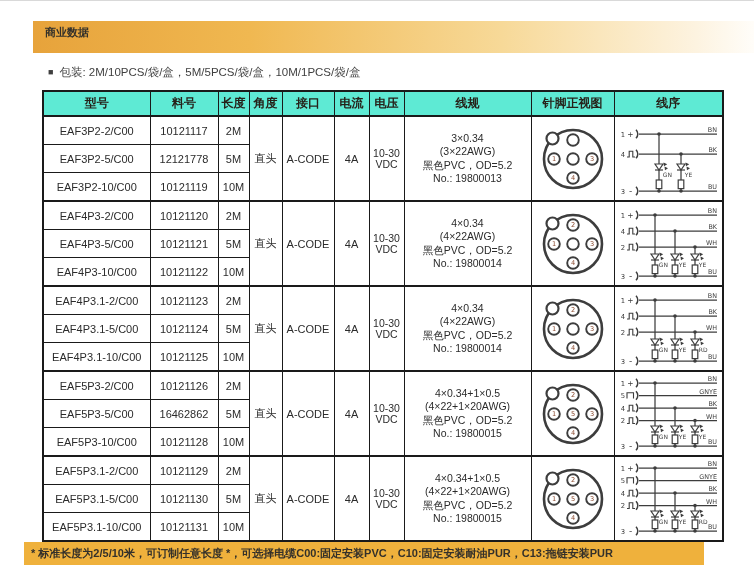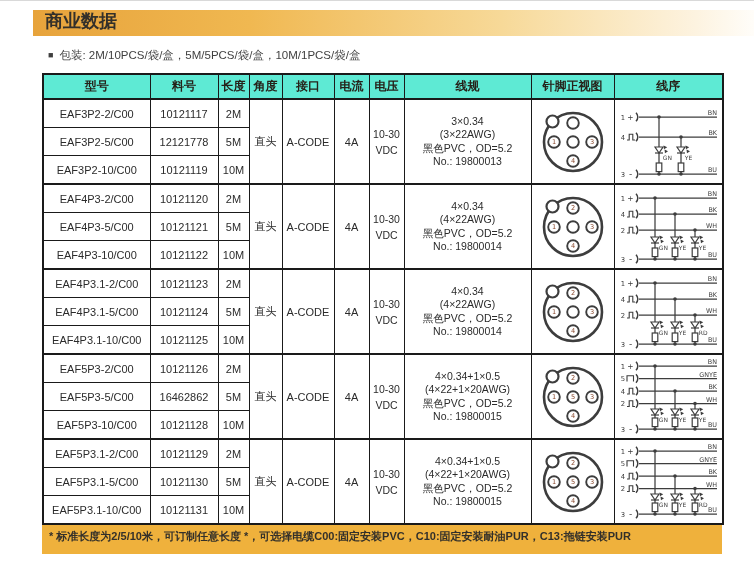--- a/index.html
+++ b/index.html
@@ -2,47 +2,47 @@
 <html><head>
 <meta charset="utf-8">
 <style>
   html,body{margin:0;padding:0;}
   body{
     width:754px;height:576px;background:#ffffff;overflow:hidden;
     font-family:"Liberation Sans","DejaVu Sans",sans-serif;color:#333;
     border-top:1px solid #d9d9d9;
   }
   .titlebar{
-    margin:9px 0 0 33px;height:26px;line-height:22px;padding-left:12px;
+    margin:20px 0 0 33px;height:32px;line-height:22px;padding-left:12px;
     background:linear-gradient(90deg,#e7a33b 0%,#f0b851 30%,#f7d globe 0%,#f7d998 65%,#fdf3e0 92%,#fffdf9 100%);
     background:linear-gradient(90deg,#e7a33b 0%,#f0b851 30%,#f7d998 65%,#fdf3e0 92%,#fffdf9 100%);
-    font-size:18px;font-weight:600;color:#33302a;
+    font-size:11px;font-weight:600;color:#33302a;
   }
   .packaging{margin:11px 0 0 48px;font-size:11.5px;line-height:17px;color:#3f3f3f;}
   .bullet{font-size:9px;margin-right:6px;vertical-align:1px;color:#3f3f3f;}
   .pk2{padding-left:15px;}
 
   table.spec{
     border-collapse:collapse;table-layout:fixed;width:680px;
     margin:9px 0 0 42px;text-align:center;color:#2b2b2b;
     border:2px solid #1a1a1a;font-size:11px;
   }
   table.spec th{
     background:#5eead4;color:#26221a;font-size:12px;font-weight:700;
     height:23px;padding:0;border:1px solid #1a1a1a;border-bottom:2px solid #1a1a1a;
   }
   table.spec td{border:1px solid #1a1a1a;padding:0;height:27px;overflow:hidden;}
   tr.gf td{border-top:2px solid #1a1a1a;}
-  td.c-volt{font-size:10.5px;line-height:16px;padding:0 2px;}
+  td.c-volt{font-size:10.5px;line-height:11px;padding:0 2px;}
   td.c-spec div{font-size:10.5px;line-height:13.5px;}
   td.c-pin svg, td.c-seq svg{display:block;margin:0 auto;}
   svg text{font-family:"DejaVu Sans","Liberation Sans",sans-serif;}
 
   .footnote{
-    margin:0 0 0 42px;width:666px;padding:4px 7px 10px 7px;
+    margin:0 0 0 24px;width:666px;padding:4px 7px 4px 7px;
     background:#efb13c;color:#33302a;font-size:11px;font-weight:700;
     white-space:nowrap;overflow:hidden;
   }
 </style>
 </head>
 <body>
 
 <div class="titlebar">
   <span>商业数据</span>
 </div>

